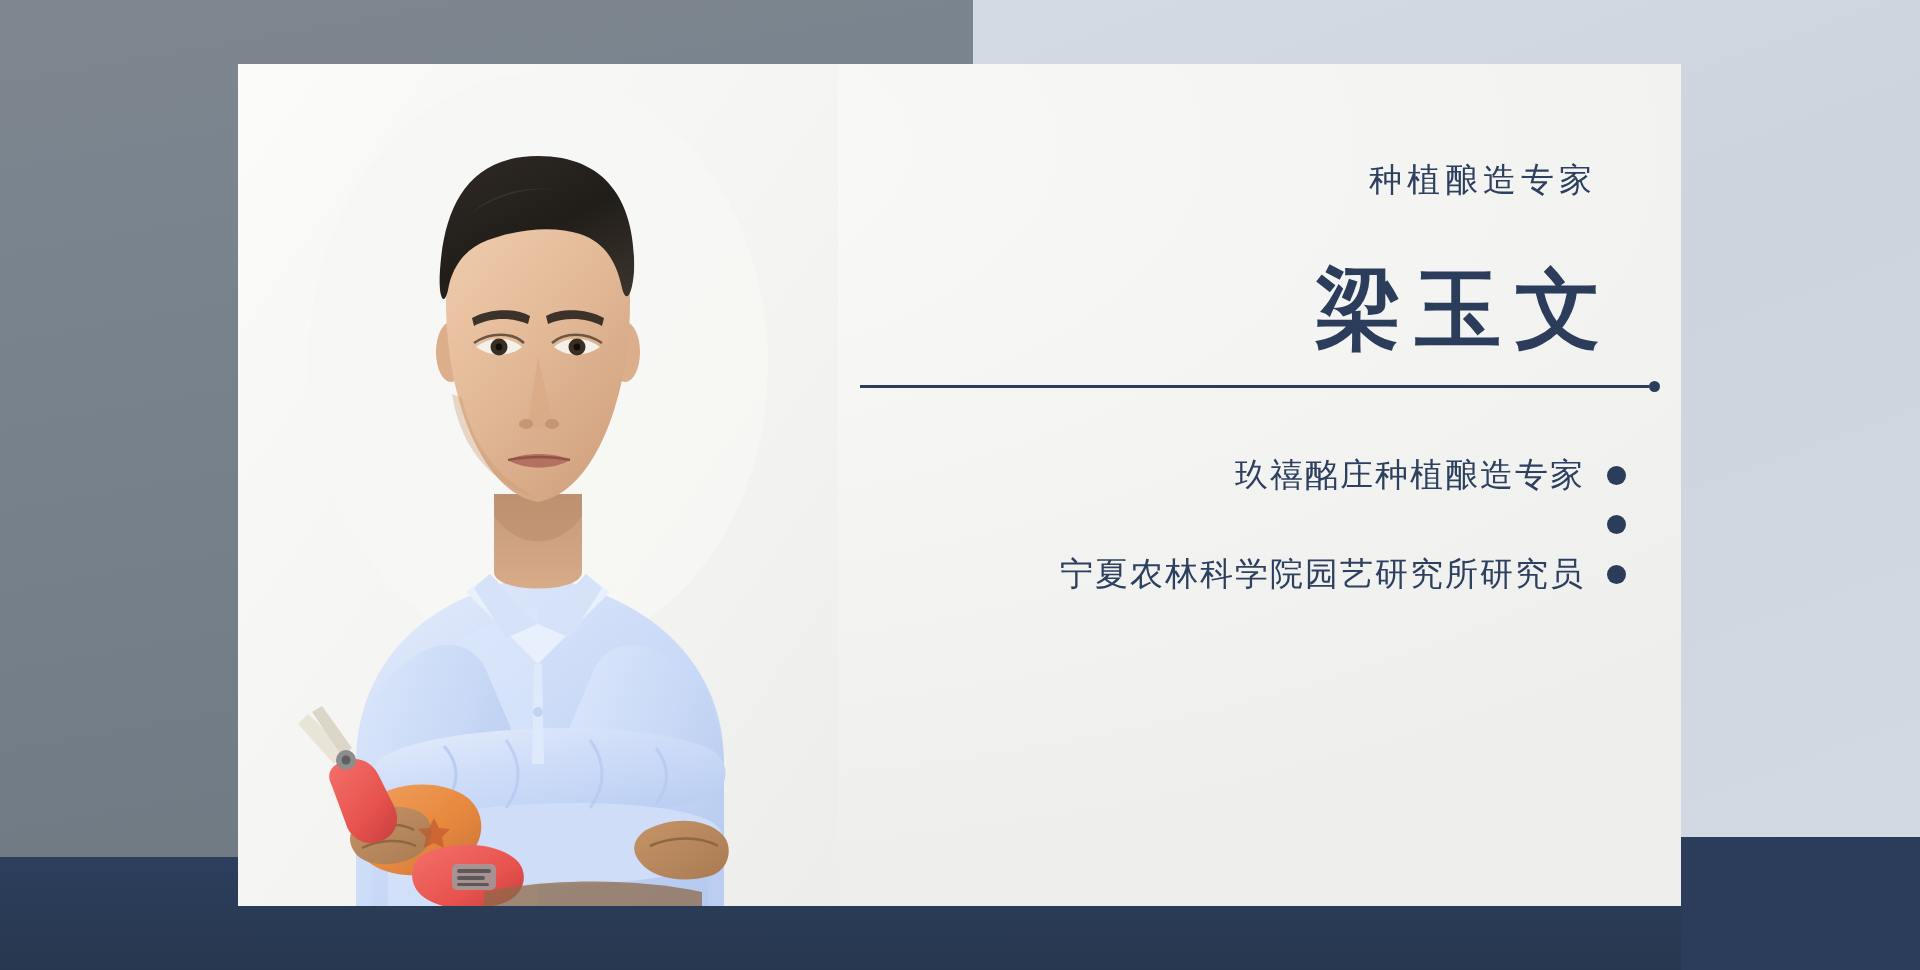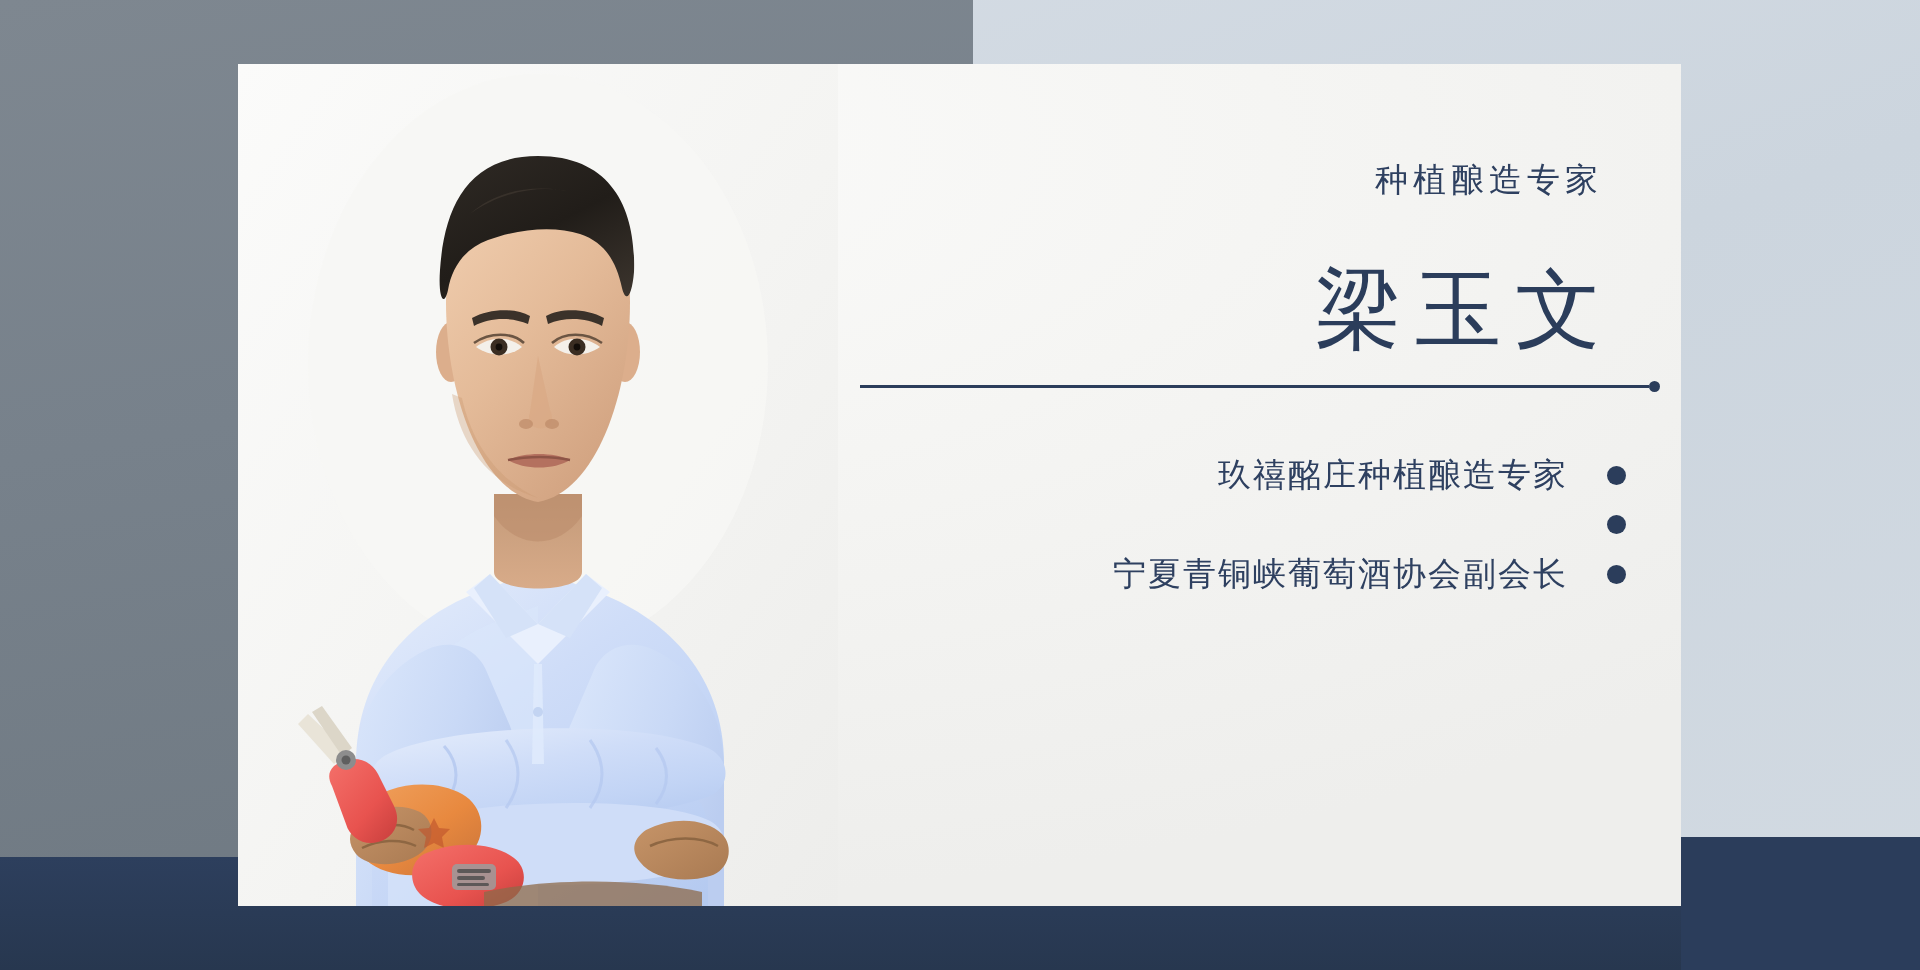--- a/index.html
+++ b/index.html
@@ -42,30 +42,30 @@
     position:absolute;left:0px;top:0px;width:600px;height:842px;
     overflow:hidden;
   }
   .p-svg{position:absolute;left:0;top:0;width:600px;height:842px;display:block;}
 
   
   .textcol{
     position:absolute;left:600px;top:0;width:843px;height:842px;
   }
   .subtitle{
-    position:absolute;right:78px;top:96px;
+    position:absolute;right:84px;top:96px;
     font-size:33px;line-height:40px;color:#2e4060;
     letter-spacing:5px;font-weight:500;white-space:nowrap;
     text-indent:5px;
   }
   .name{
     position:absolute;right:66px;top:136px;
     font-family:"Liberation Serif","DejaVu Serif",serif;
     font-size:86px;line-height:104px;color:#2b3d5b;
-    letter-spacing:14px;font-weight:400;white-space:nowrap;
+    letter-spacing:14px;font-weight:700;white-space:nowrap;
     text-indent:14px;
   }
 
   .divider-wrap{
     position:absolute;left:22px;top:317px;width:800px;height:12px;
   }
   .divider-line{
     position:absolute;left:0;top:4px;width:789px;height:3px;
     background:#2b3d5b;
   }
@@ -75,21 +75,21 @@
   }
 
   
   .creds{
     position:absolute;right:55px;top:390px;width:760px;
     display:flex;flex-direction:column;align-items:flex-end;
     gap:19px;
   }
   .cred-row{
     display:flex;align-items:center;justify-content:flex-end;
-    gap:39px;white-space:nowrap;
+    gap:22px;white-space:nowrap;
   }
   .cred-text{
     font-size:33px;line-height:42px;color:#2e4060;
     letter-spacing:2px;font-weight:400;text-indent:2px;
   }
   .cred-dot{
     width:19px;height:19px;border-radius:50%;
     background:#2b3d5b;flex:0 0 auto;
   }
 </style>
@@ -299,20 +299,20 @@
 
       <ul class="creds" style="list-style:none;margin:0;padding:0;">
         <li class="cred-row">
           <span class="cred-text">玖禧酩庄种植酿造专家</span>
           <span class="cred-dot"></span>
         </li>
         <li class="cred-row">
           <span class="cred-dot"></span>
         </li>
         <li class="cred-row">
-          <span class="cred-text">宁夏青铜峡葡萄酒协会副会长</span>
+          <span class="cred-text">宁夏农林科学院园艺研究所研究员</span>
           <span class="cred-dot"></span>
         </li>
       </ul>
 
     </div>
   </div>
 </div>
 
 </body></html>

